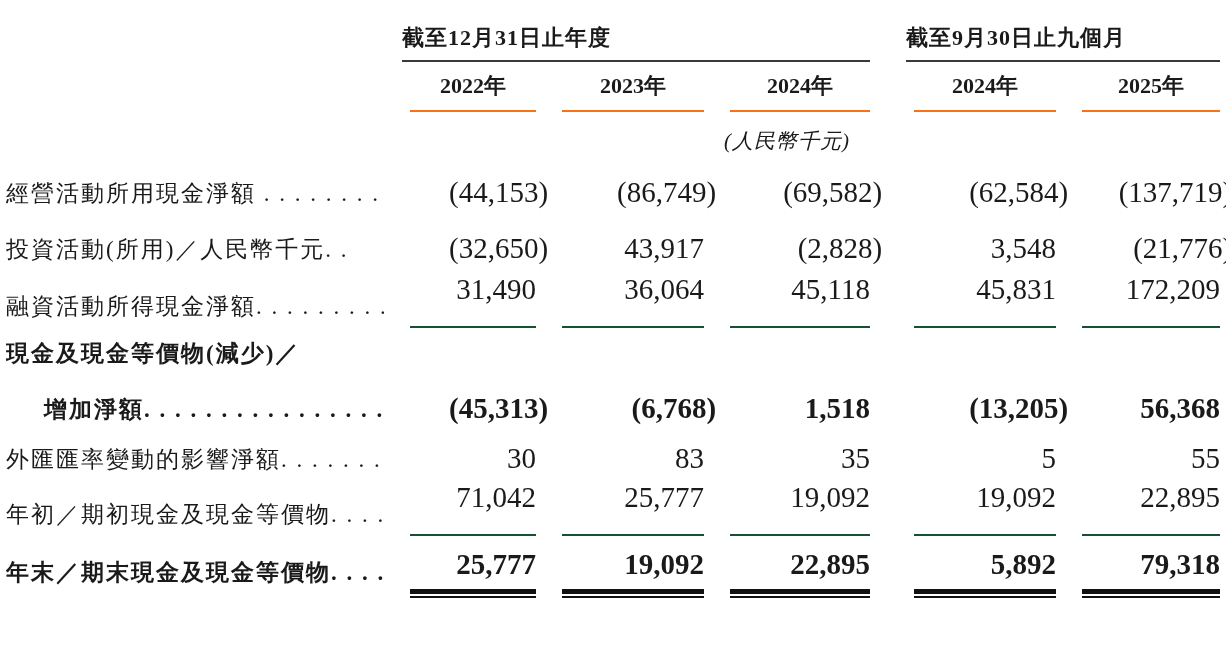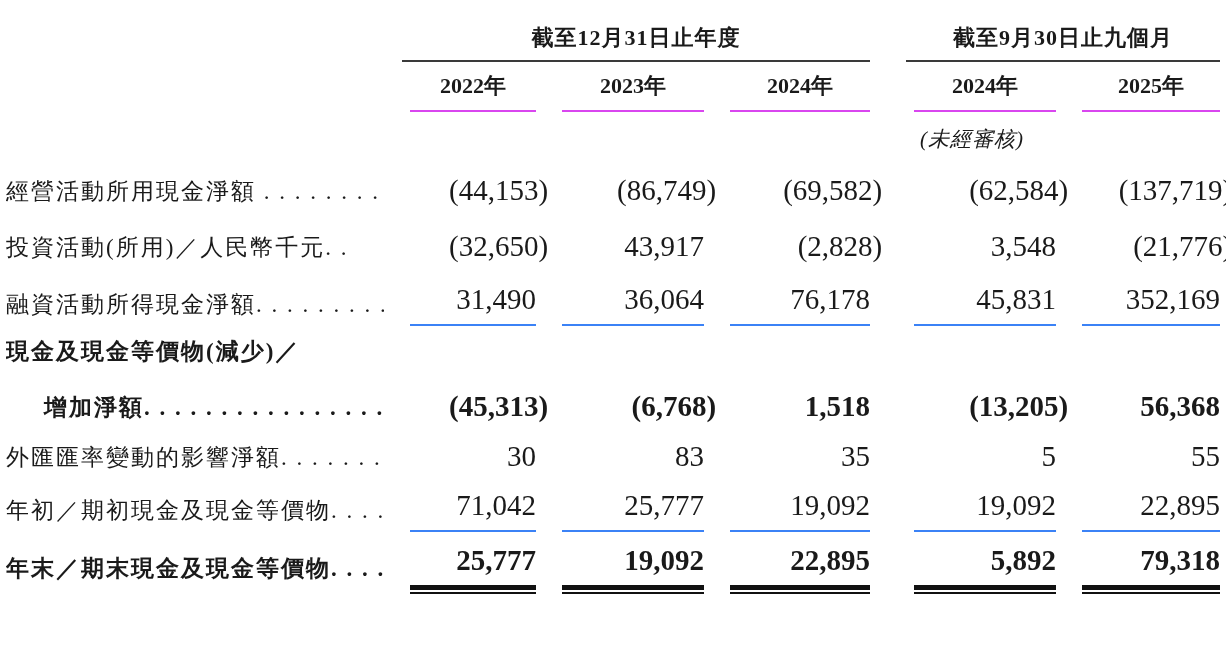--- a/index.html
+++ b/index.html
@@ -22,35 +22,35 @@
   }
   td {
     padding: 0;
     vertical-align: bottom;
     font-size: 22px;
   }
   
   tr.grp-row { height: 58px; }
   .grp {
     margin-left: 18px;
-    text-align: center;
+    text-align: left;
     font-weight: bold;
     font-size: 22px;
     letter-spacing: 1px;
     padding-bottom: 7px;
     border-bottom: 2px solid #3a3a3a;
   }
   tr.year-row { height: 50px; }
   .year {
     margin-left: 26px;
     text-align: center;
     font-weight: bold;
     font-size: 22px;
     padding-bottom: 9px;
-    border-bottom: 2px solid #d946ef;
+    border-bottom: 2px solid #f97316;
   }
   tr.note-row1 { height: 47px; }
   tr.note-row2 { height: 45px; }
   .note {
     text-align: center;
     font-style: italic;
     font-size: 21px;
     letter-spacing: 1px;
     padding-bottom: 4px;
   }
@@ -70,22 +70,22 @@
   .lbl.indent { padding-left: 38px; }
   .bold { font-weight: bold; }
   .cell {
     margin-left: 26px;
     text-align: right;
     font-size: 29px;
     padding-bottom: 6px;
     white-space: nowrap;
   }
   .cell.ul {
-    border-bottom: 2px solid #3b82f6;
-    padding-bottom: 8px;
+    border-bottom: 2px solid #14532d;
+    padding-bottom: 20px;
   }
   .cell.dbl {
     border-bottom: 5px solid #111;
     padding-bottom: 8px;
     position: relative;
   }
   .cell.dbl::after {
     content: "";
     position: absolute;
     left: 0; right: 0;
@@ -133,32 +133,32 @@
         </td>
     <td></td>
     <td>
           <div class="year">2024年</div>
         </td>
     <td>
           <div class="year">2025年</div>
         </td>
   </tr>
 
-
-  <tr class="note-row2">
-    <td></td>
-        <td></td>
-        <td></td>
-        <td></td>
-        <td></td>
-    <td>
-          <div class="note">(未經審核)</div>
-        </td>
-    <td></td>
-  </tr>
+  <tr class="note-row1">
+    <td></td>
+        <td></td>
+        <td></td>
+    <td>
+          <div class="note">(人民幣千元)</div>
+        </td>
+    <td></td>
+        <td></td>
+        <td></td>
+  </tr>
+
 
   <tr class="data-row">
     <td>
           <div class="lbl">經營活動所用現金淨額 . . . . . . . . . .</div>
         </td>
     <td>
           <div class="cell"><span class="val paren">(44,153)</span></div>
         </td>
     <td>
           <div class="cell"><span class="val paren">(86,749)</span></div>
@@ -201,28 +201,28 @@
     <td>
           <div class="lbl">融資活動所得現金淨額. . . . . . . . . .</div>
         </td>
     <td>
           <div class="cell ul"><span class="val">31,490</span></div>
         </td>
     <td>
           <div class="cell ul"><span class="val">36,064</span></div>
         </td>
     <td>
-          <div class="cell ul"><span class="val">76,178</span></div>
+          <div class="cell ul"><span class="val">45,118</span></div>
         </td>
     <td></td>
     <td>
           <div class="cell ul"><span class="val">45,831</span></div>
         </td>
     <td>
-          <div class="cell ul"><span class="val">352,169</span></div>
+          <div class="cell ul"><span class="val">172,209</span></div>
         </td>
   </tr>
 
   <tr class="lbl1-row">
     <td>
           <div class="lbl bold">現金及現金等價物(減少)／</div>
         </td>
     <td></td>
         <td></td>
         <td></td>

